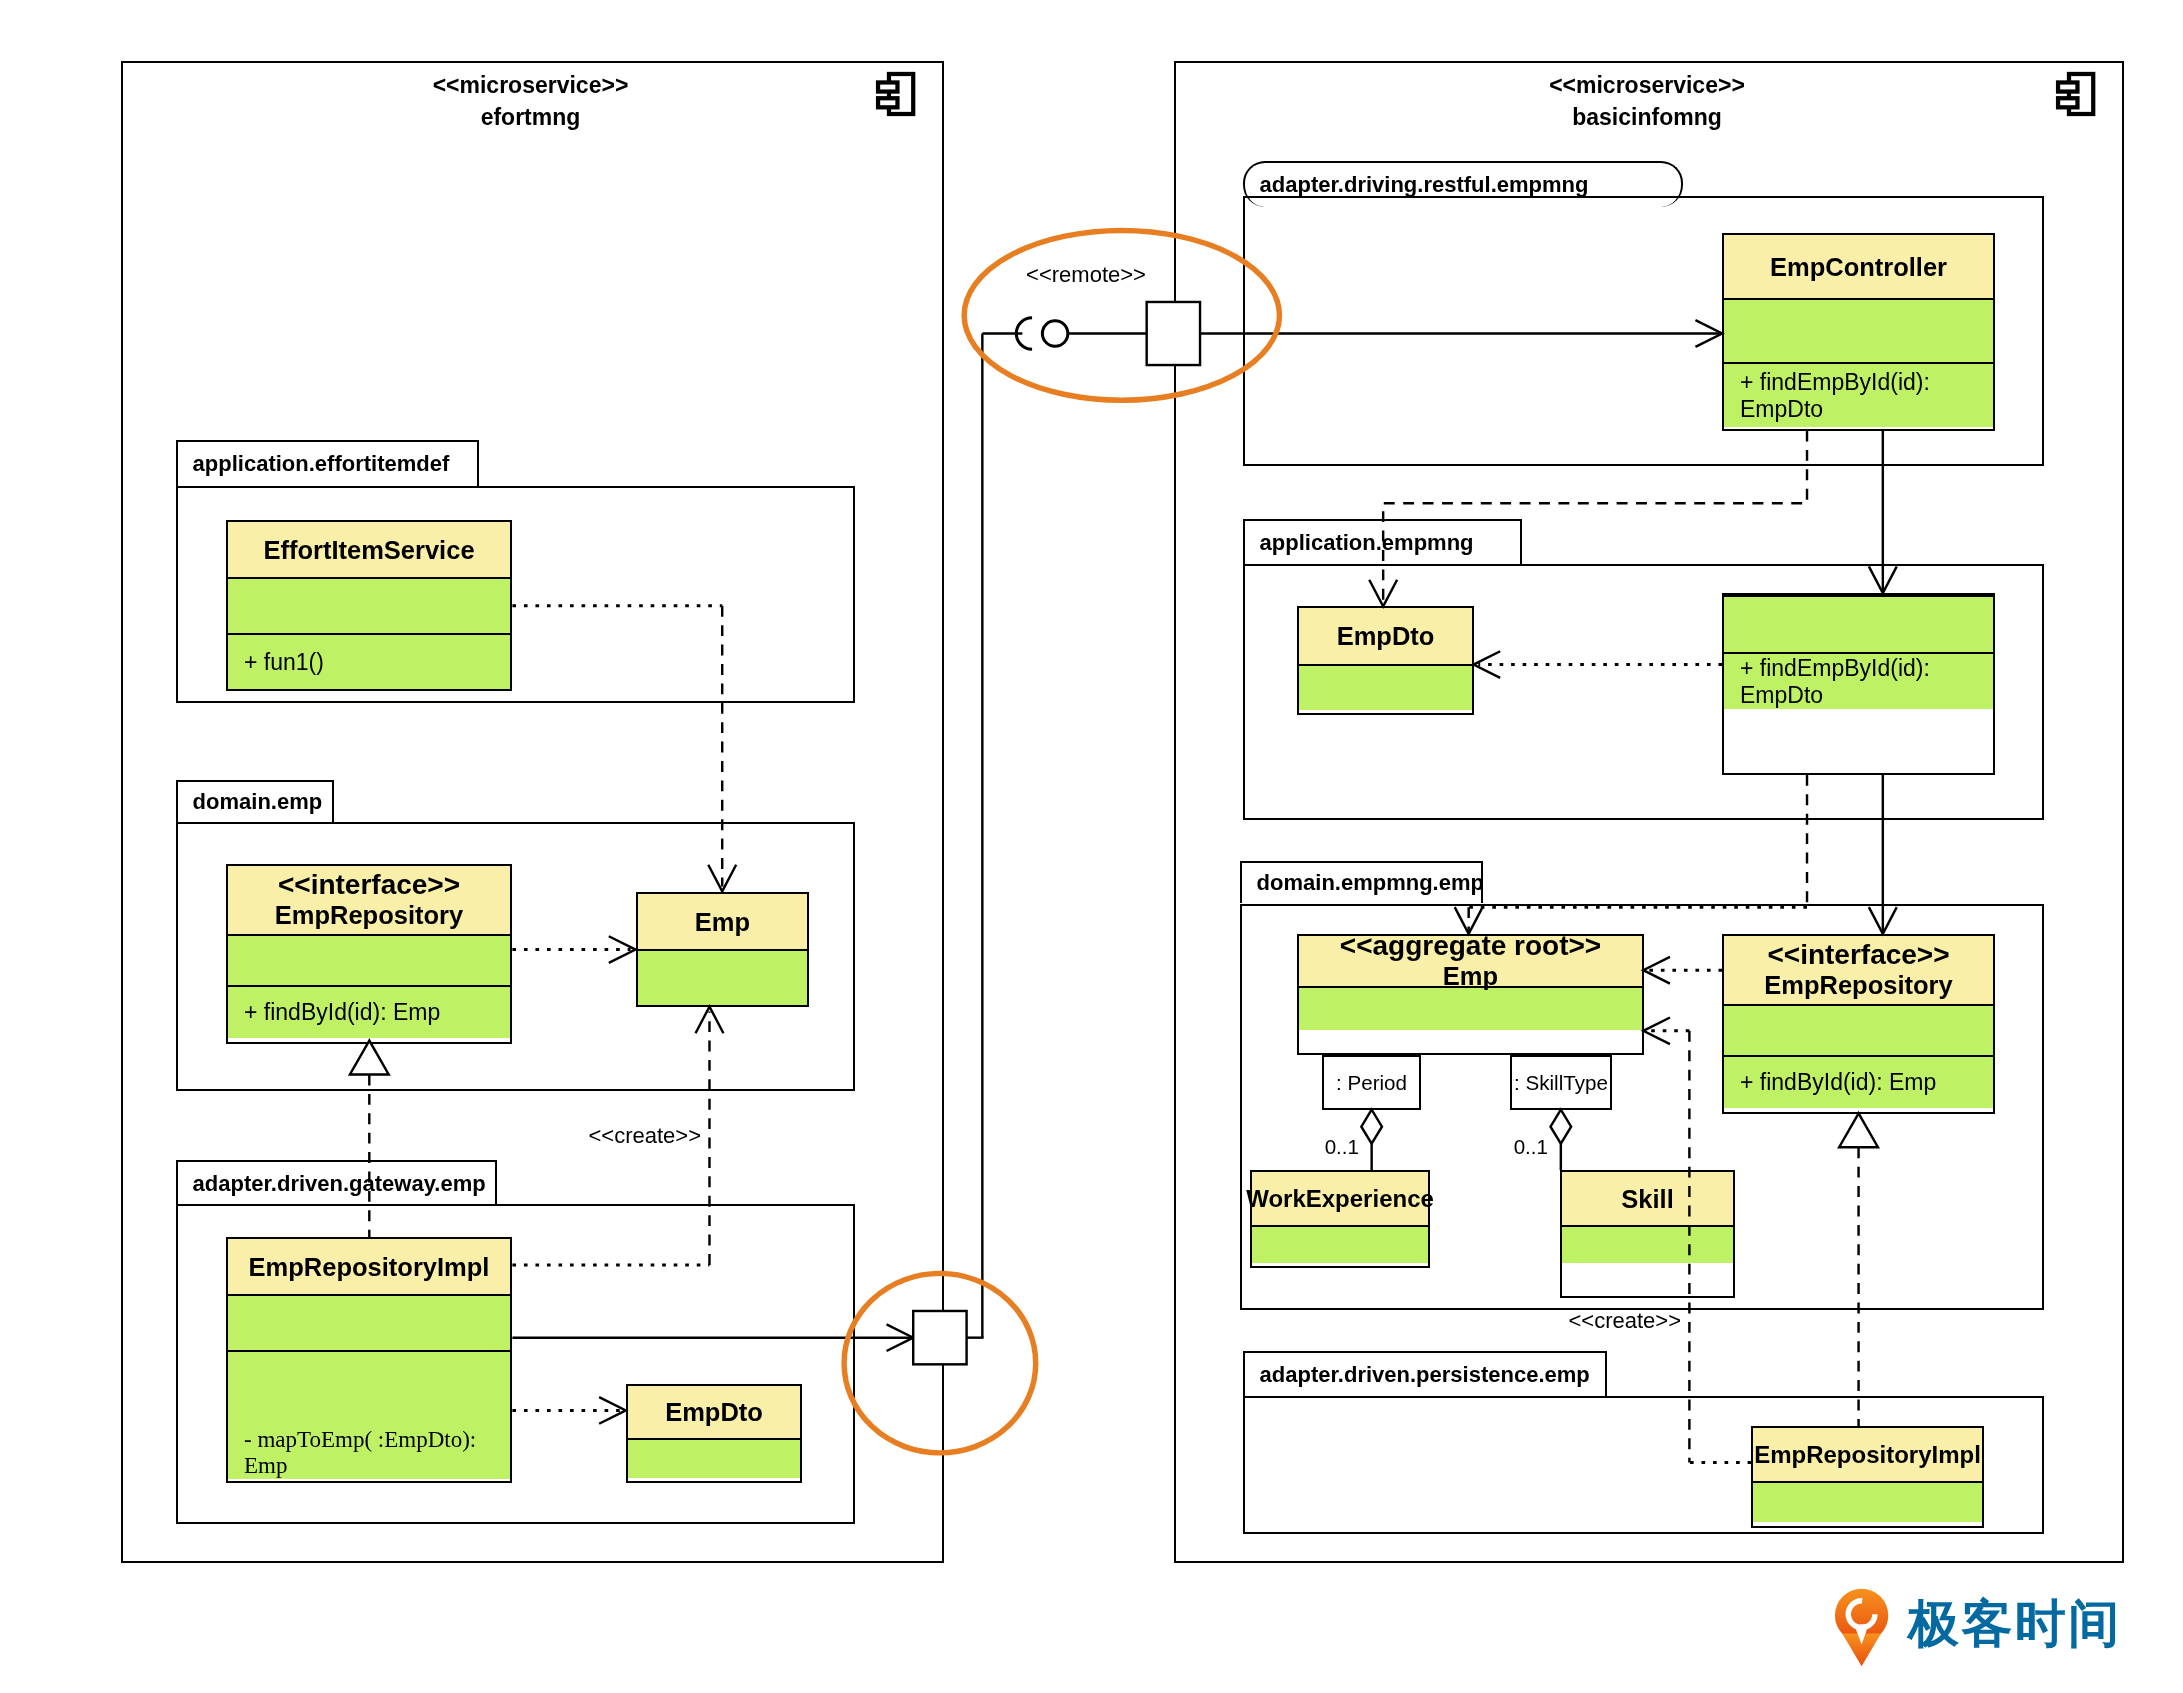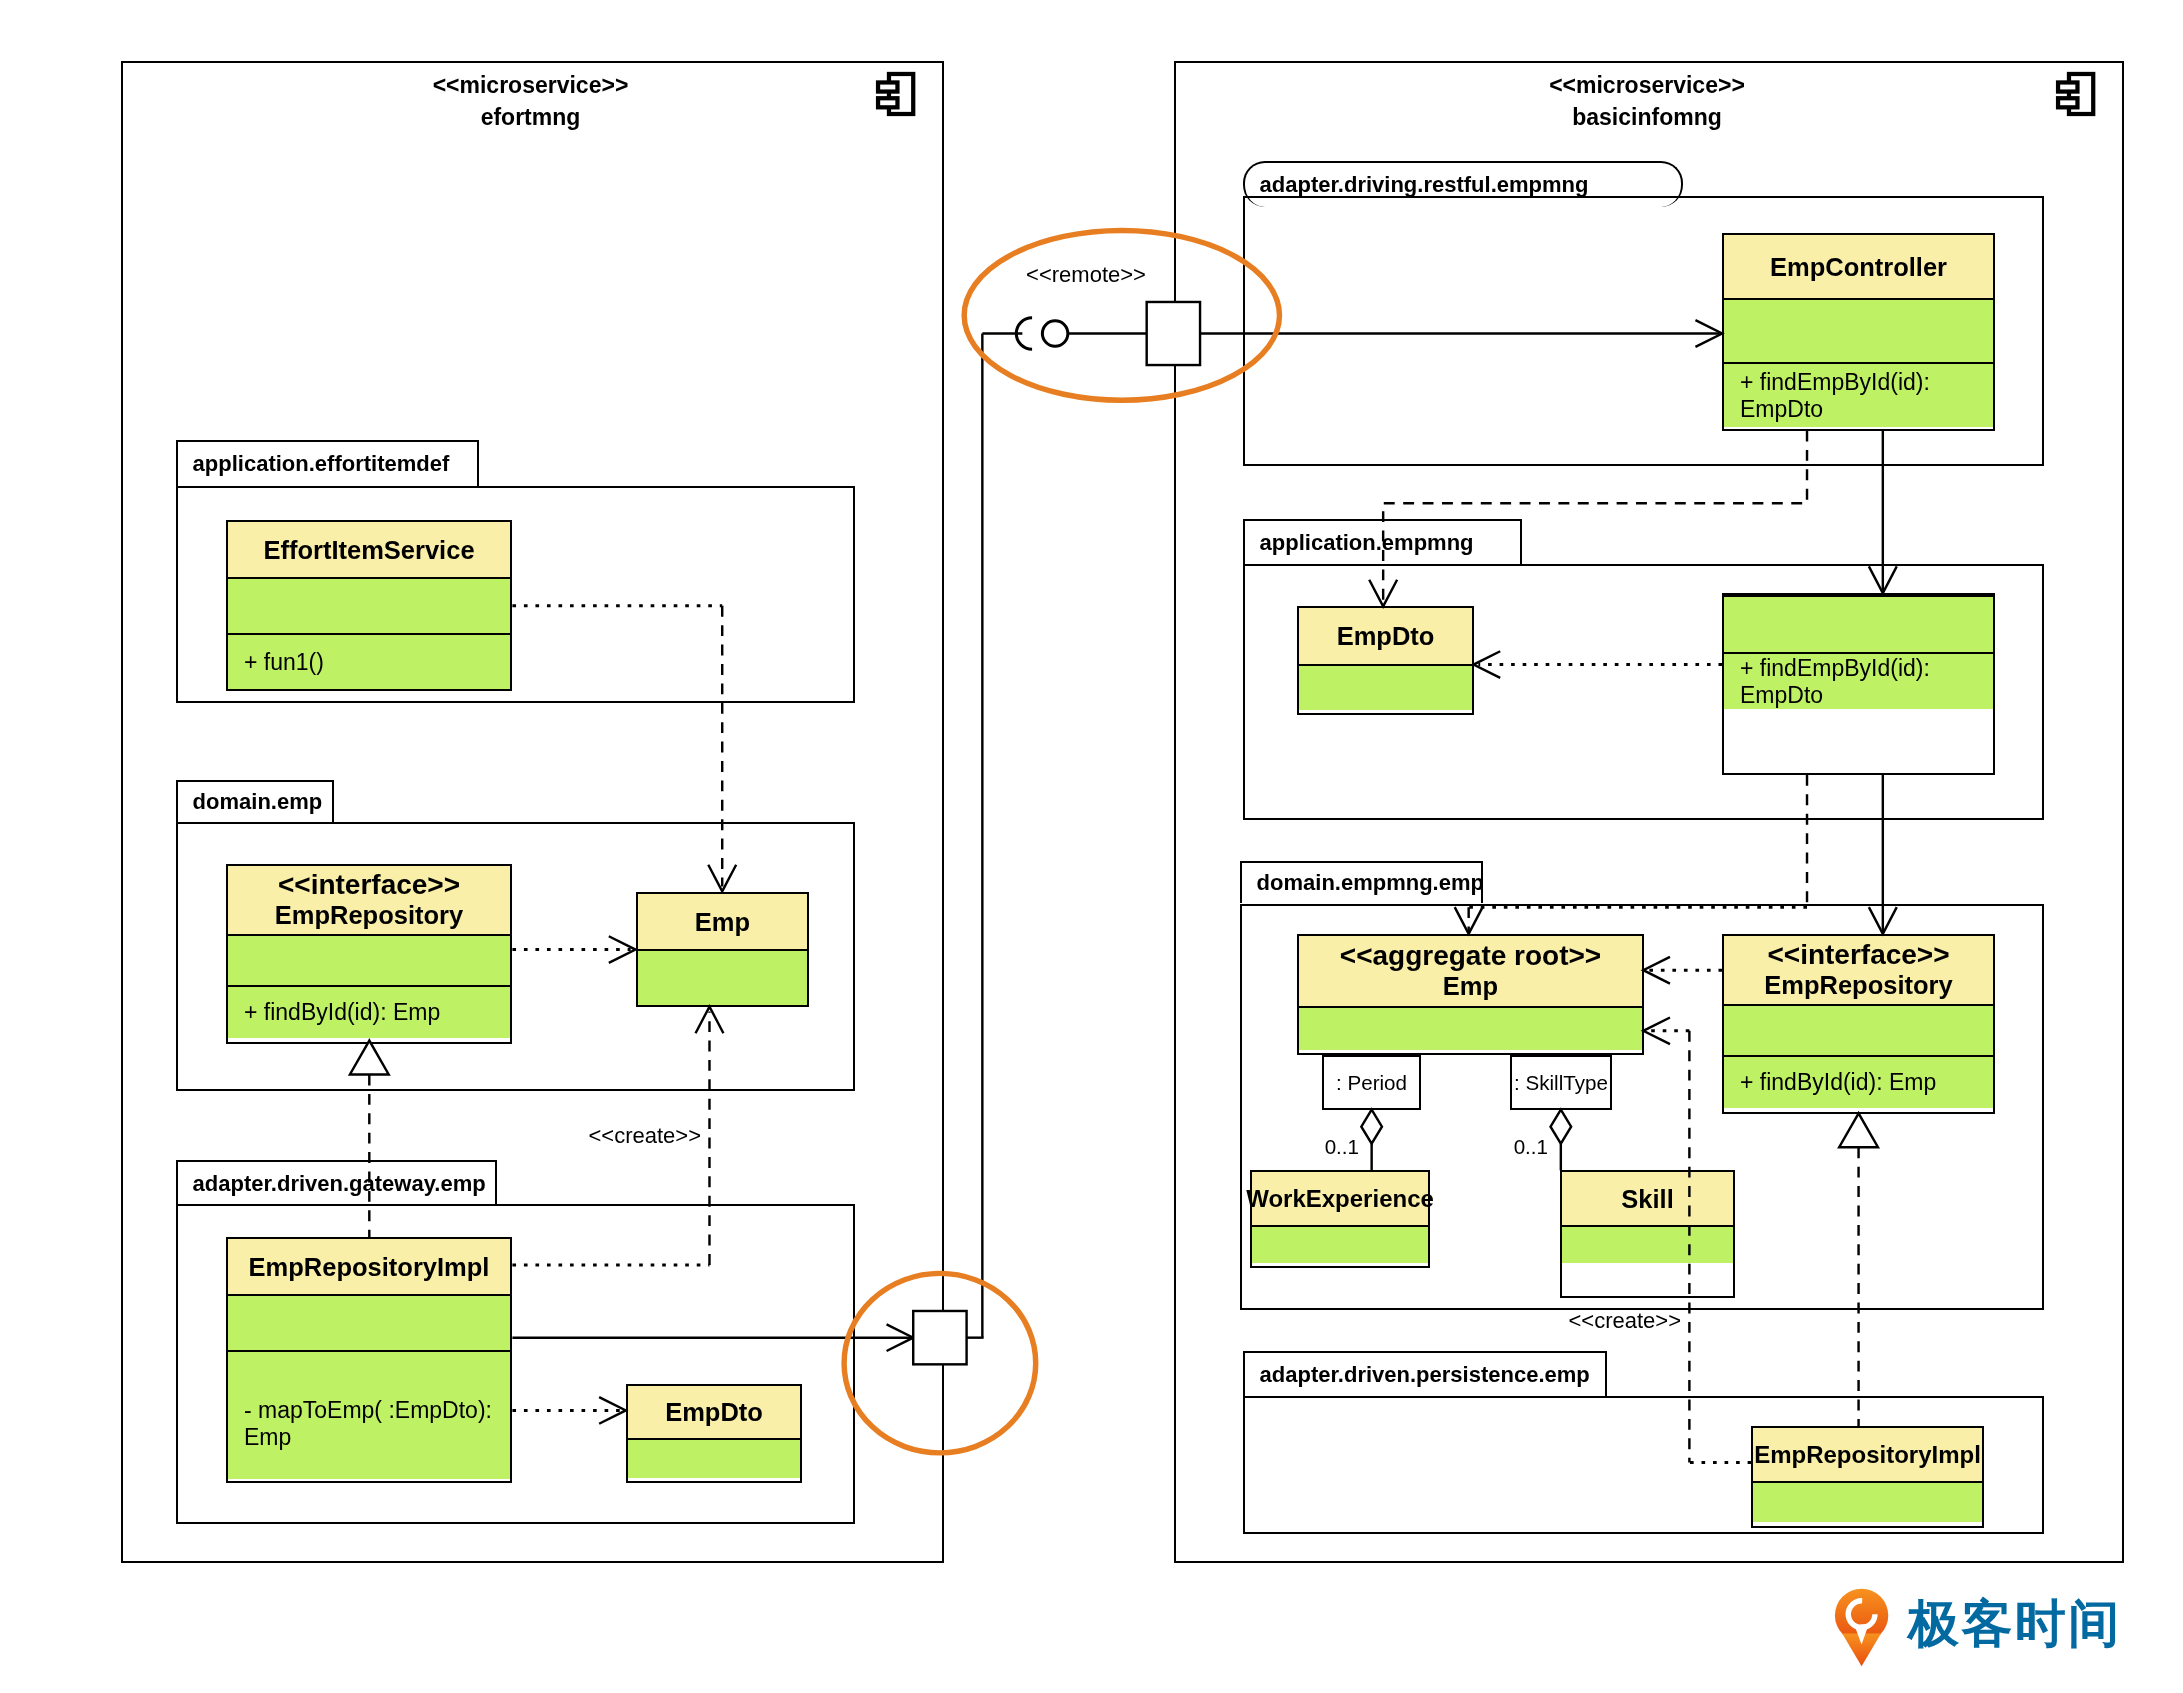--- a/index.html
+++ b/index.html
@@ -12,21 +12,21 @@
   .pkg-tab{position:absolute;border:2.4px solid #000;border-bottom:none;background:#fff;
            font-weight:bold;font-size:22px;display:flex;align-items:center;padding-left:14.6px;box-sizing:border-box;}
   .pkg-body{position:absolute;border:2.4px solid #000;background:transparent;box-sizing:border-box;}
   
   .cls{position:absolute;border:2.4px solid #000;background:#fff;box-sizing:border-box;}
   .cls-h{background:#FAEFA9;display:flex;flex-direction:column;align-items:center;justify-content:center;
          font-weight:bold;font-size:25.5px;line-height:30px;box-sizing:border-box;}
   .cls-h .stereo{font-size:28px;}
   .cls-s{border-top:2.4px solid #000;box-sizing:border-box;background:#bef264;}
   .cls-op{display:flex;align-items:center;padding-left:16px;font-size:23px;}
-  .cls-op.top{align-items:center;padding-top:16px;}
+  .cls-op.top{align-items:flex-end;padding-top:16px;font-family:Liberation Serif, serif;}
   .part-box{position:absolute;border:2.4px solid #000;background:#fff;box-sizing:border-box;
             display:flex;align-items:center;justify-content:center;font-size:20.6px;}
   .lbl{position:absolute;font-size:22px;}
   .lbl.right{text-align:right;}
   .mult{position:absolute;font-size:20.6px;text-align:right;}
   svg.layer{position:absolute;left:0;top:0;pointer-events:none;}
   .logo-text{position:absolute;font-weight:bold;font-size:51px;color:#0369a1;letter-spacing:2.4px;}
 </style>
 </head>
 <body>
@@ -138,21 +138,21 @@
     <span>+ findEmpById(id): EmpDto</span>
   </div>
 </div>
 
 <div class="pkg-tab" style="left:1240px;top:861px;width:243px;height:42px;">
   <span>domain.empmng.emp</span>
 </div>
 <div class="pkg-body" style="left:1240px;top:904px;width:804px;height:406px;"></div>
 
 <div class="cls" style="left:1297px;top:934px;width:347px;height:121px;">
-  <div class="cls-h" style="height:70px;">
+  <div class="cls-h" style="height:50px;">
     <span class="stereo">&lt;&lt;aggregate root&gt;&gt;</span>
     <span>Emp</span>
   </div>
   <div class="cls-s" style="height:44px;"></div>
 </div>
 
 <div class="part-box" style="left:1322px;top:1055px;width:99px;height:55px;">
   <span>: Period</span>
 </div>
 <div class="part-box" style="left:1510px;top:1055px;width:102px;height:55px;">

